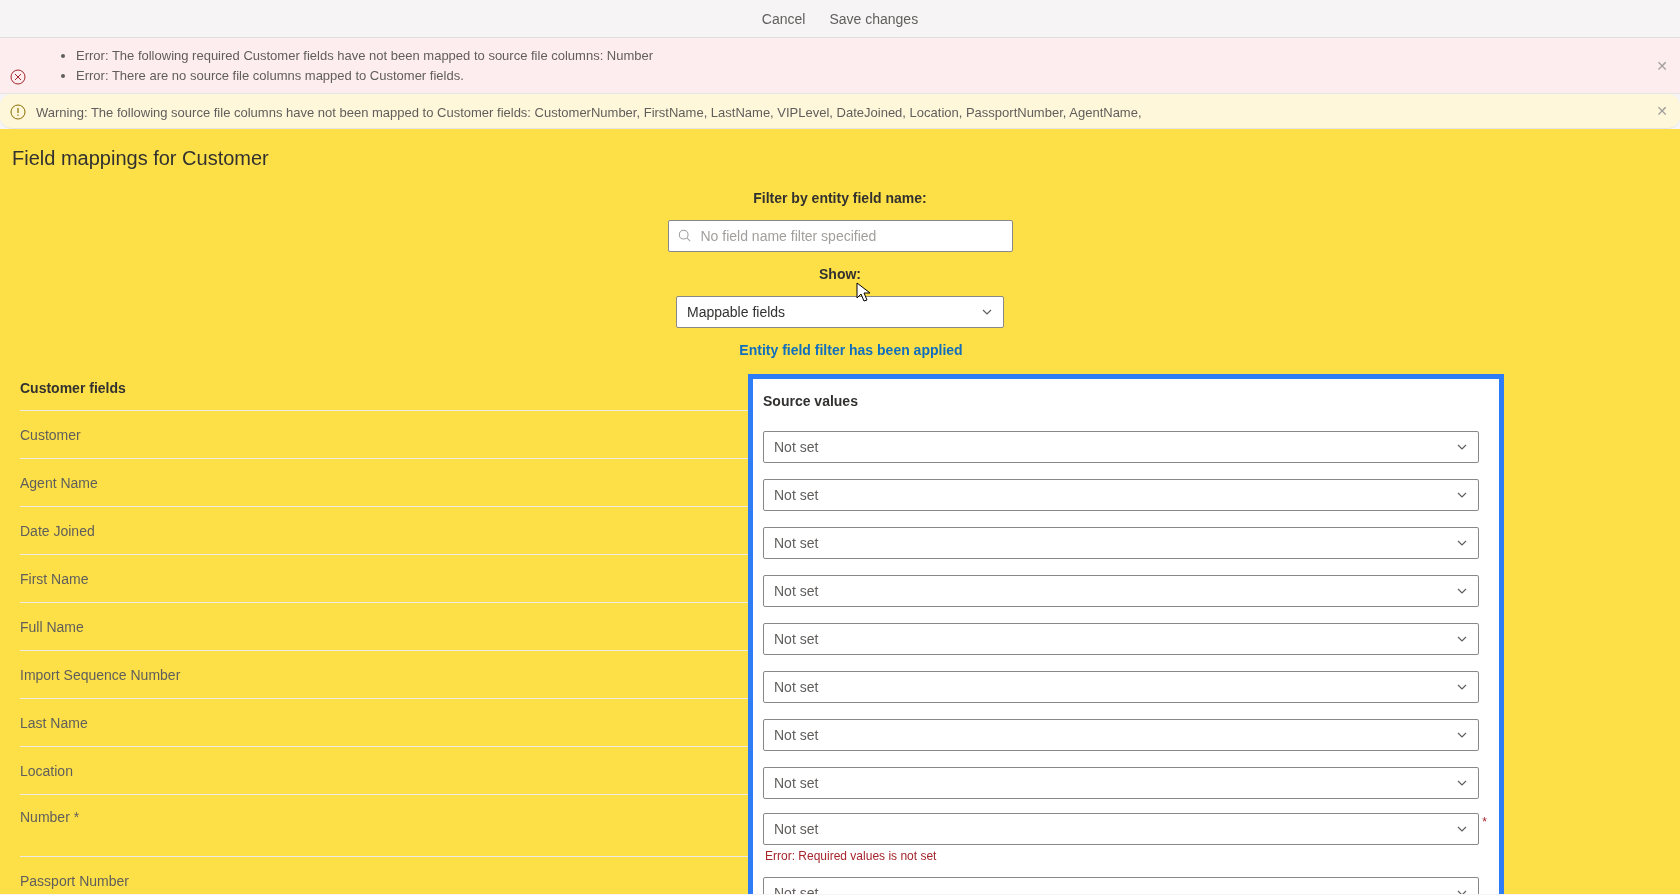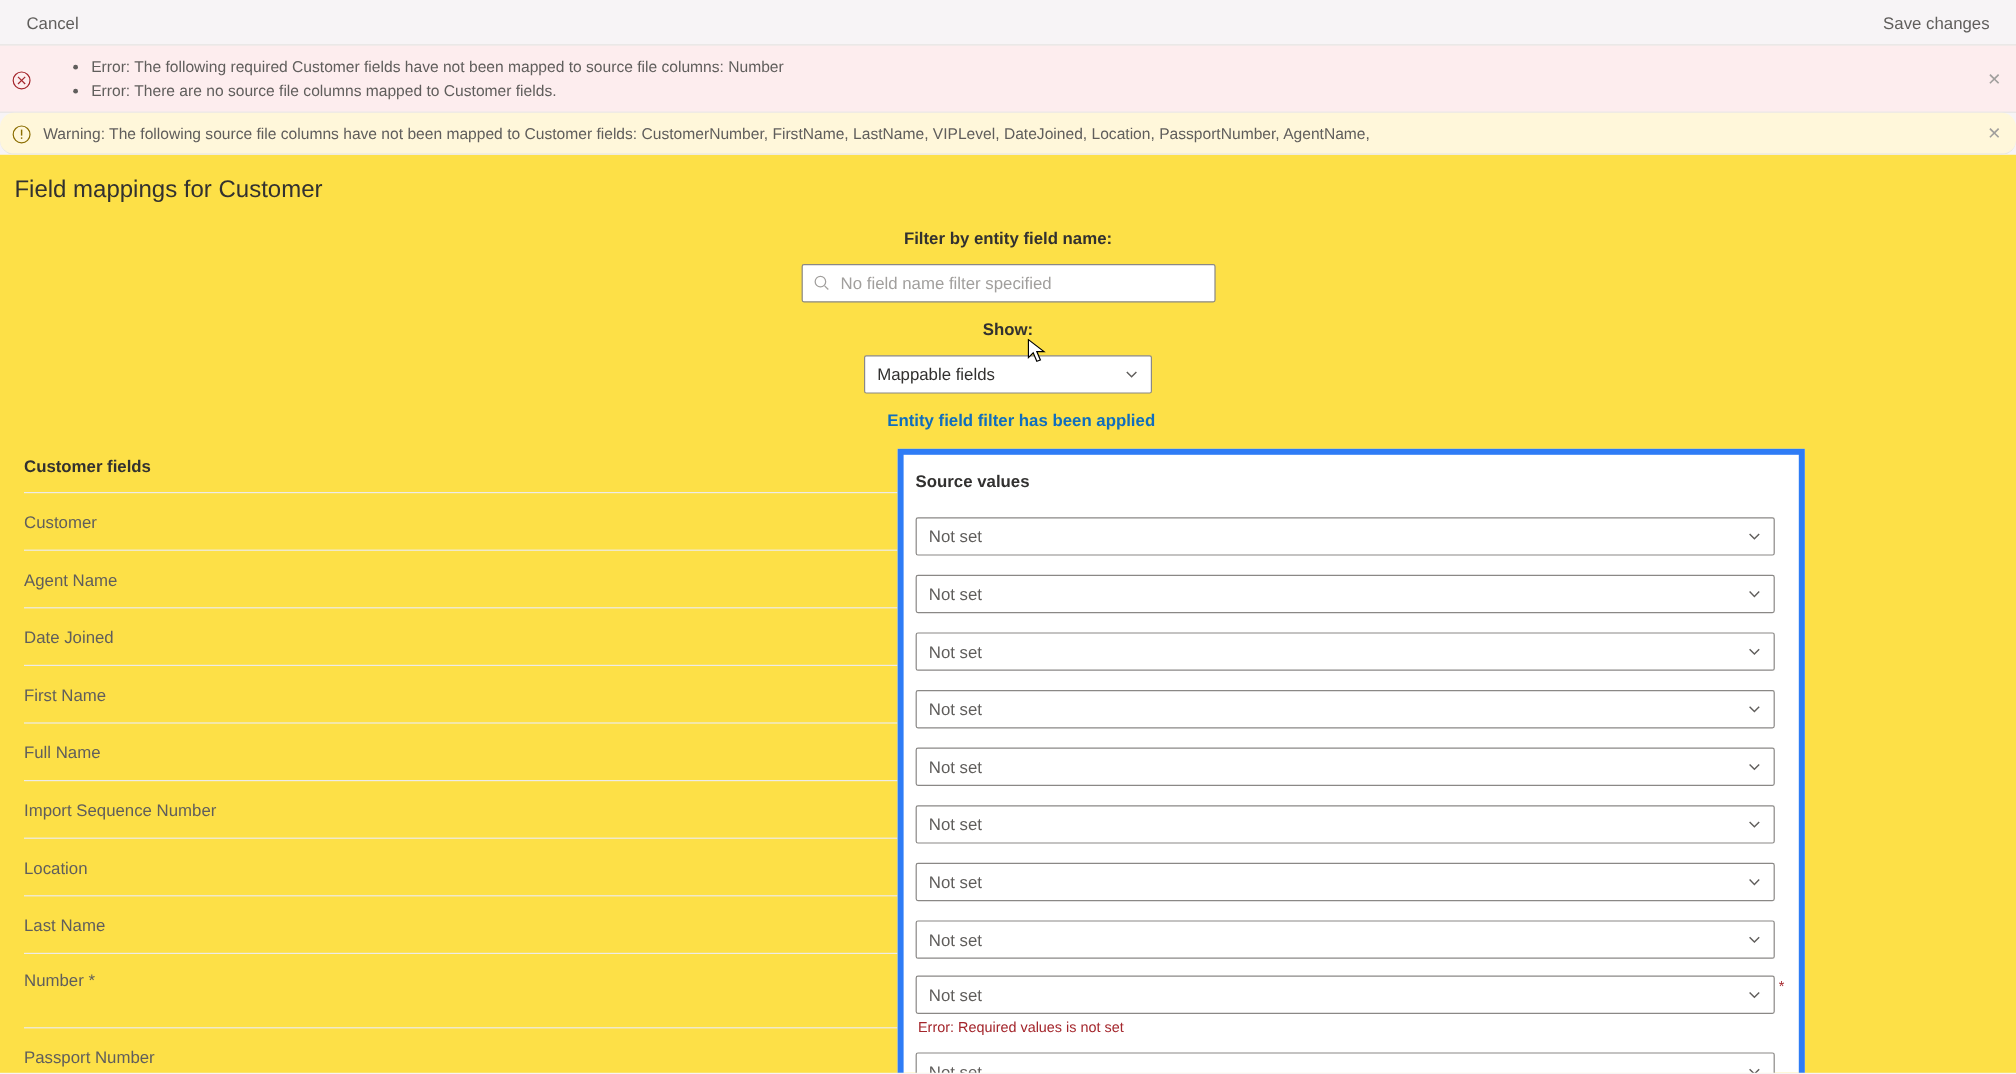--- a/index.html
+++ b/index.html
@@ -12,38 +12,38 @@
     font-size: 14px;
     color: #323130;
     background: #f7f4f6;
     width: 1680px;
     height: 895px;
     overflow: hidden;
   }
   .top-bar {
     height: 38px;
     display: flex;
-    justify-content: space-between;
+    justify-content: center;
     align-items: center;
     padding: 0 16px;
     gap: 12px;
     border-bottom: 1px solid #e1dfdd;
   }
   .top-btn {
     background: none;
     border: none;
     color: #605e5c;
     font-size: 14px;
     cursor: pointer;
     padding: 4px 6px;
   }
 
   .alert {
     display: flex;
-    align-items: center;
+    align-items: flex-end;
     padding: 8px 10px;
     position: relative;
     font-size: 13px;
     color: #605e5c;
     border-bottom: 1px solid #e5e5e5;
   }
   .alert-error {
     background: #fdedee;
   }
   .alert-warning {
@@ -127,21 +127,21 @@
     border: 1px solid #8a8886;
     border-radius: 2px;
     padding: 0 10px 0 32px;
     font-size: 14px;
   }
   .search-input::placeholder {
     color: #a19f9d;
   }
   .show-select {
     position: relative;
-    width: 240px;
+    width: 328px;
     height: 32px;
     border: 1px solid #8a8886;
     border-radius: 2px;
     display: flex;
     align-items: center;
     padding: 0 10px;
     cursor: pointer;
     background: #fff;
   }
   .show-select .chev {
@@ -325,22 +325,22 @@
 
     <div class="left-col">
       <div class="col-header">Customer fields</div>
 
       <div class="field-row">Customer</div>
       <div class="field-row">Agent Name</div>
       <div class="field-row">Date Joined</div>
       <div class="field-row">First Name</div>
       <div class="field-row">Full Name</div>
       <div class="field-row">Import Sequence Number</div>
+      <div class="field-row">Last Name</div>
       <div class="field-row">Location</div>
-      <div class="field-row">Last Name</div>
       <div class="field-row field-row-number">Number *</div>
       <div class="field-row">Passport Number</div>
     </div>
 
     <div class="right-col">
       <div class="col-header">Source values</div>
 
       <div class="value-row">
         <div class="select-box">
           <span>Not set</span>

